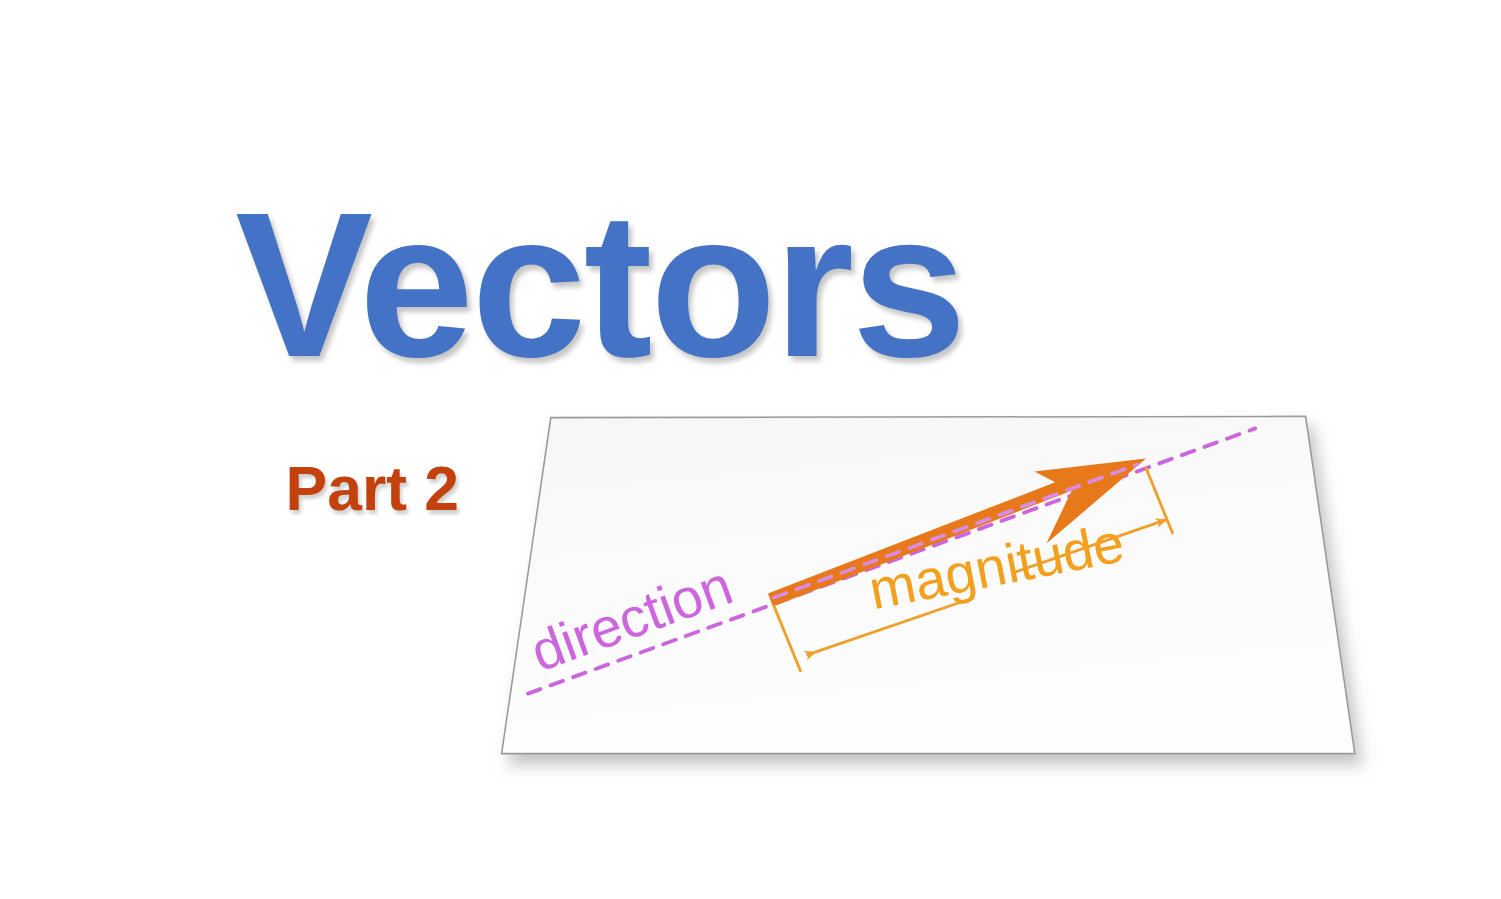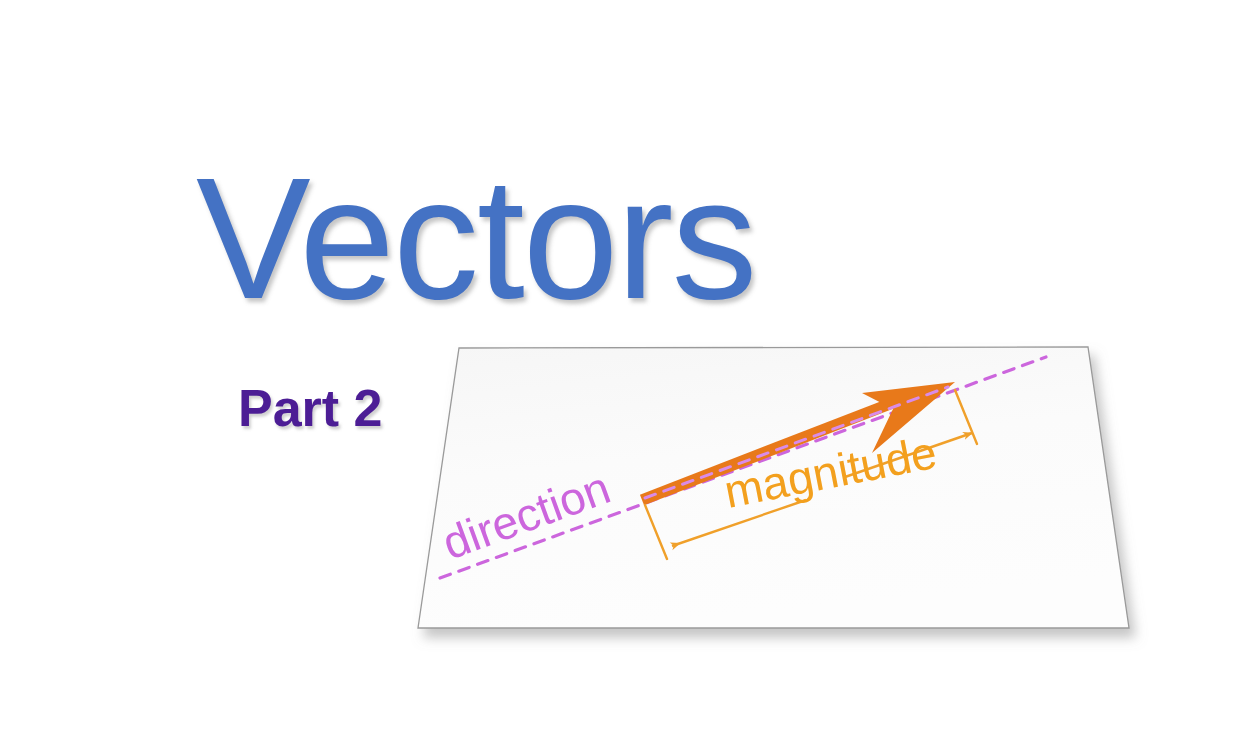--- a/index.html
+++ b/index.html
@@ -17,37 +17,37 @@
   }
 
   
   #title {
     position: absolute;
     left: 196px;
     top: 152px;
     font-family: "Liberation Sans", sans-serif;
     font-size: 172px;
     line-height: 1;
-    font-weight: 400;
+    font-weight: 700;
     color: #4472C4;
     letter-spacing: -2px;
     text-shadow: 3px 4px 4px rgba(120,120,120,0.42);
     white-space: nowrap;
   }
 
   
   #subtitle {
     position: absolute;
     left: 238px;
     top: 382px;
     font-family: "Liberation Sans", sans-serif;
     font-size: 52px;
     line-height: 1;
     font-weight: bold;
-    color: #4c1d95;
+    color: #c2410c;
     text-shadow: 2px 3px 3px rgba(150,150,150,0.45);
     white-space: nowrap;
   }
 
   
   #figure {
     position: absolute;
     left: 0px;
     top: 0px;
     width: 1251px;

